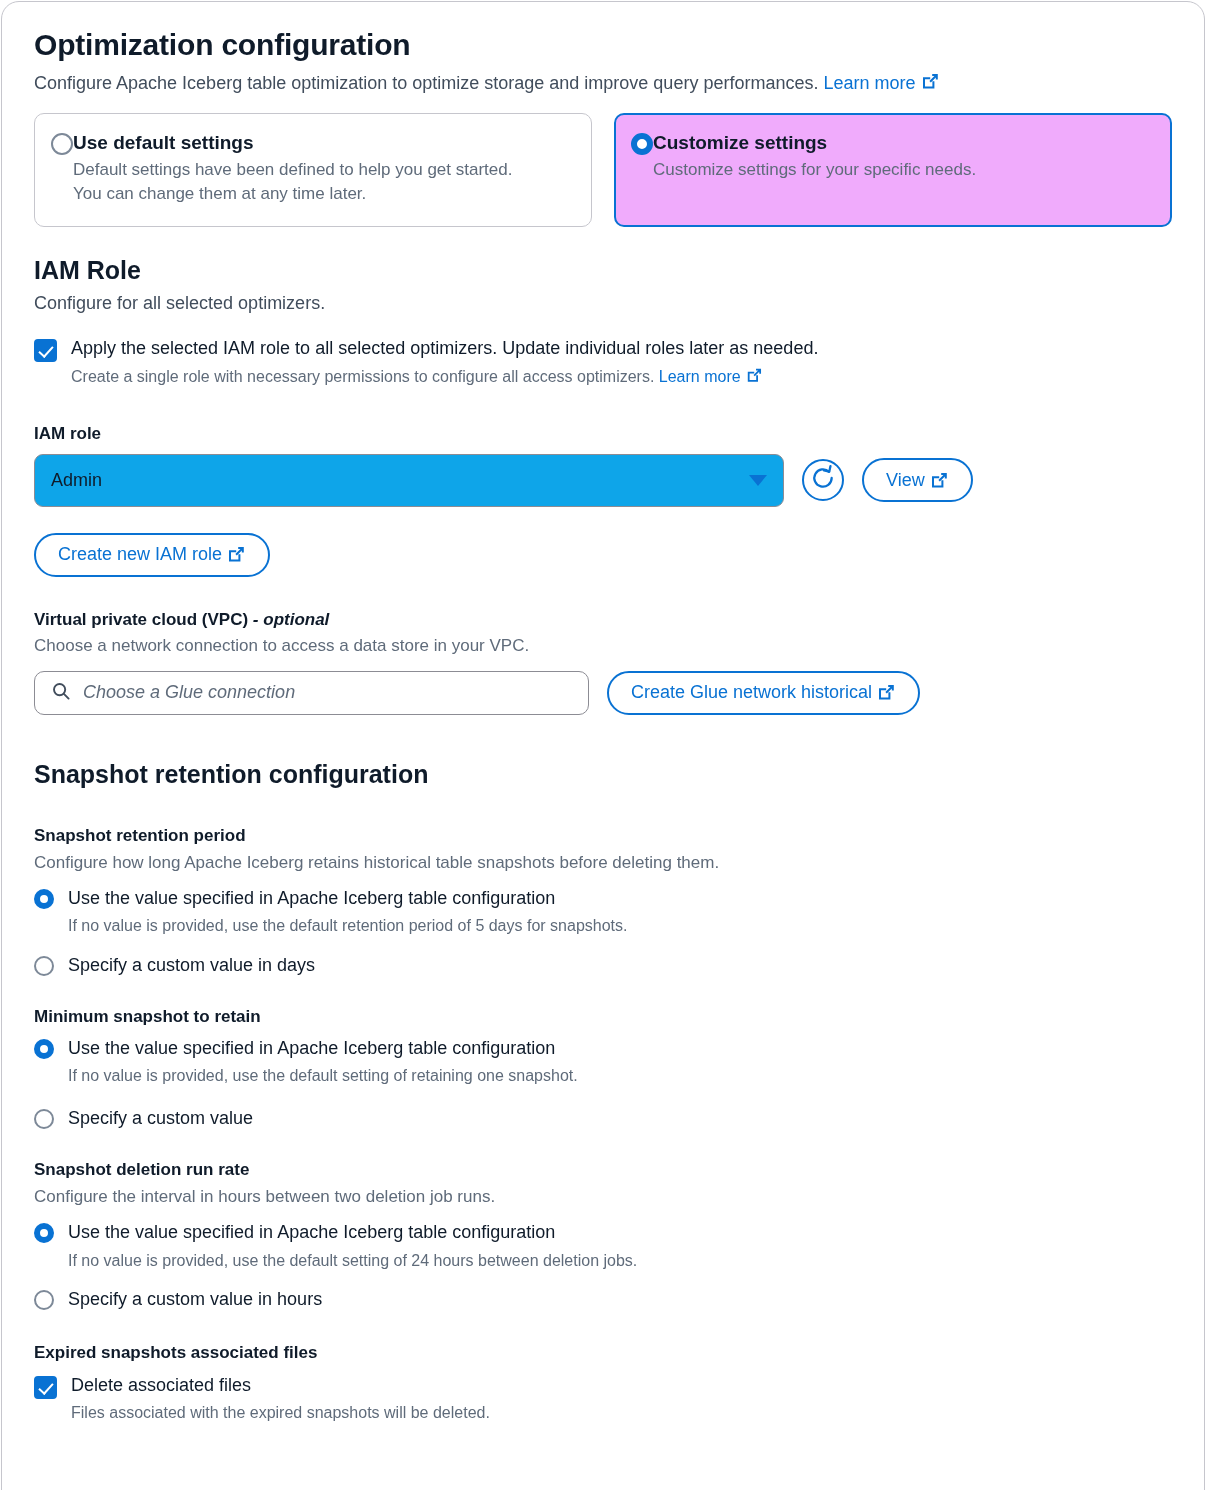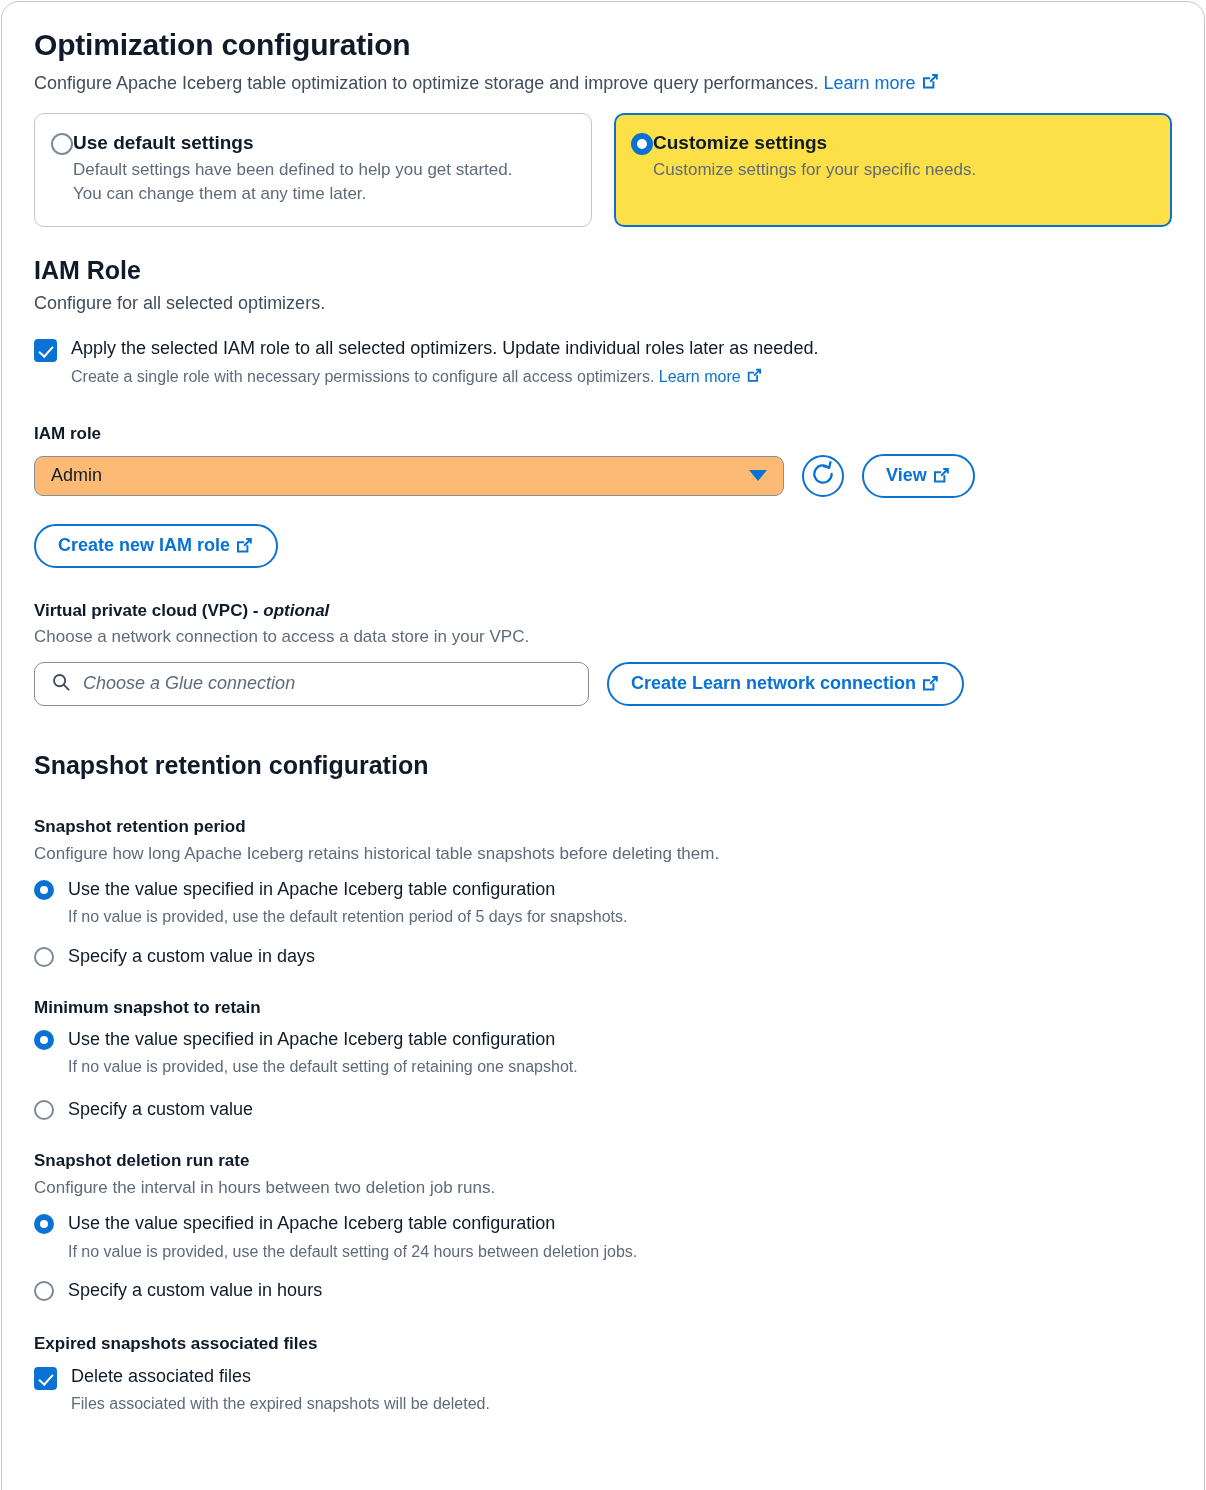--- a/index.html
+++ b/index.html
@@ -93,21 +93,21 @@
     border: 1px solid #c6c6cd;
     border-radius: 10px;
     background: #ffffff;
     padding: 16px 18px 20px 16px;
     min-height: 108px;
     display: flex;
     cursor: pointer;
   }
   .tile.selected {
     border: 2px solid #0972d3;
-    background: #fde047;
+    background: #f0abfc;
     padding: 15px 17px 19px 15px;
   }
   .tile-body { padding-top: 1px; }
   .tile-title {
     font-size: 19px;
     font-weight: bold;
     color: #0f1b2a;
     line-height: 1.25;
     margin-bottom: 3px;
   }
@@ -183,24 +183,24 @@
     font-size: 17px;
     font-weight: bold;
     color: #0f1b2a;
     margin-top: 35px;
     margin-bottom: 10px;
   }
 
   .row { display: flex; align-items: center; gap: 18px; }
 
   .select {
-    width: 750px; height: 40px;
+    width: 750px; height: 53px;
     border: 1px solid #8c8c94;
     border-radius: 9px;
-    background: #fdba74;
+    background: #0ea5e9;
     display: flex;
     align-items: center;
     padding: 0 16px;
     font-size: 18px;
     color: #0f1b2a;
     cursor: pointer;
   }
   .select .val { flex: 1 1 auto; }
   .caret {
     width: 0; height: 0;
@@ -217,21 +217,21 @@
     display: flex; align-items: center; justify-content: center;
     cursor: pointer;
   }
 
   .btn {
     border: 2px solid #0972d3;
     border-radius: 22px;
     background: #fff;
     color: #0972d3;
     font-size: 18px;
-    font-weight: bold;
+    font-weight: normal;
     height: 42px;
     padding: 0 22px;
     display: inline-flex;
     align-items: center;
     justify-content: center;
     cursor: pointer;
     font-family: "Liberation Sans", sans-serif;
     white-space: nowrap;
   }
   .btn.tall { height: 44px; border-radius: 24px; }
@@ -377,21 +377,21 @@
       <div class="search-box">
         <span>
           <svg width="20" height="20" viewBox="0 0 20 20" fill="none">
             <circle cx="8.6" cy="8.6" r="5.6" stroke="#414d5c" stroke-width="1.9"></circle>
             <path d="M12.9 12.9L17.6 17.6" stroke="#414d5c" stroke-width="1.9" stroke-linecap="round"></path>
           </svg>
         </span>
         <span class="search-ph" title="Choose a Glue connection">Choose a Glue connection</span>
       </div>
       <button class="btn tall">
-        <span>Create Learn network connection</span>
+        <span>Create Glue network historical</span>
         <span class="ext">
               <svg width="19" height="19" viewBox="0 0 19 19">
                 <path d="M2 5.2h7.2v2.0H4v7.3h7.4V9.3h2v7.3H2z" fill="#0972d3"></path>
                 <path d="M11.2 2h5.6v5.6h-2V5.4l-5 5-1.4-1.4 5-5h-2.2z" fill="#0972d3"></path>
               </svg>
             </span>
       </button>
     </div>
   </div>
 

